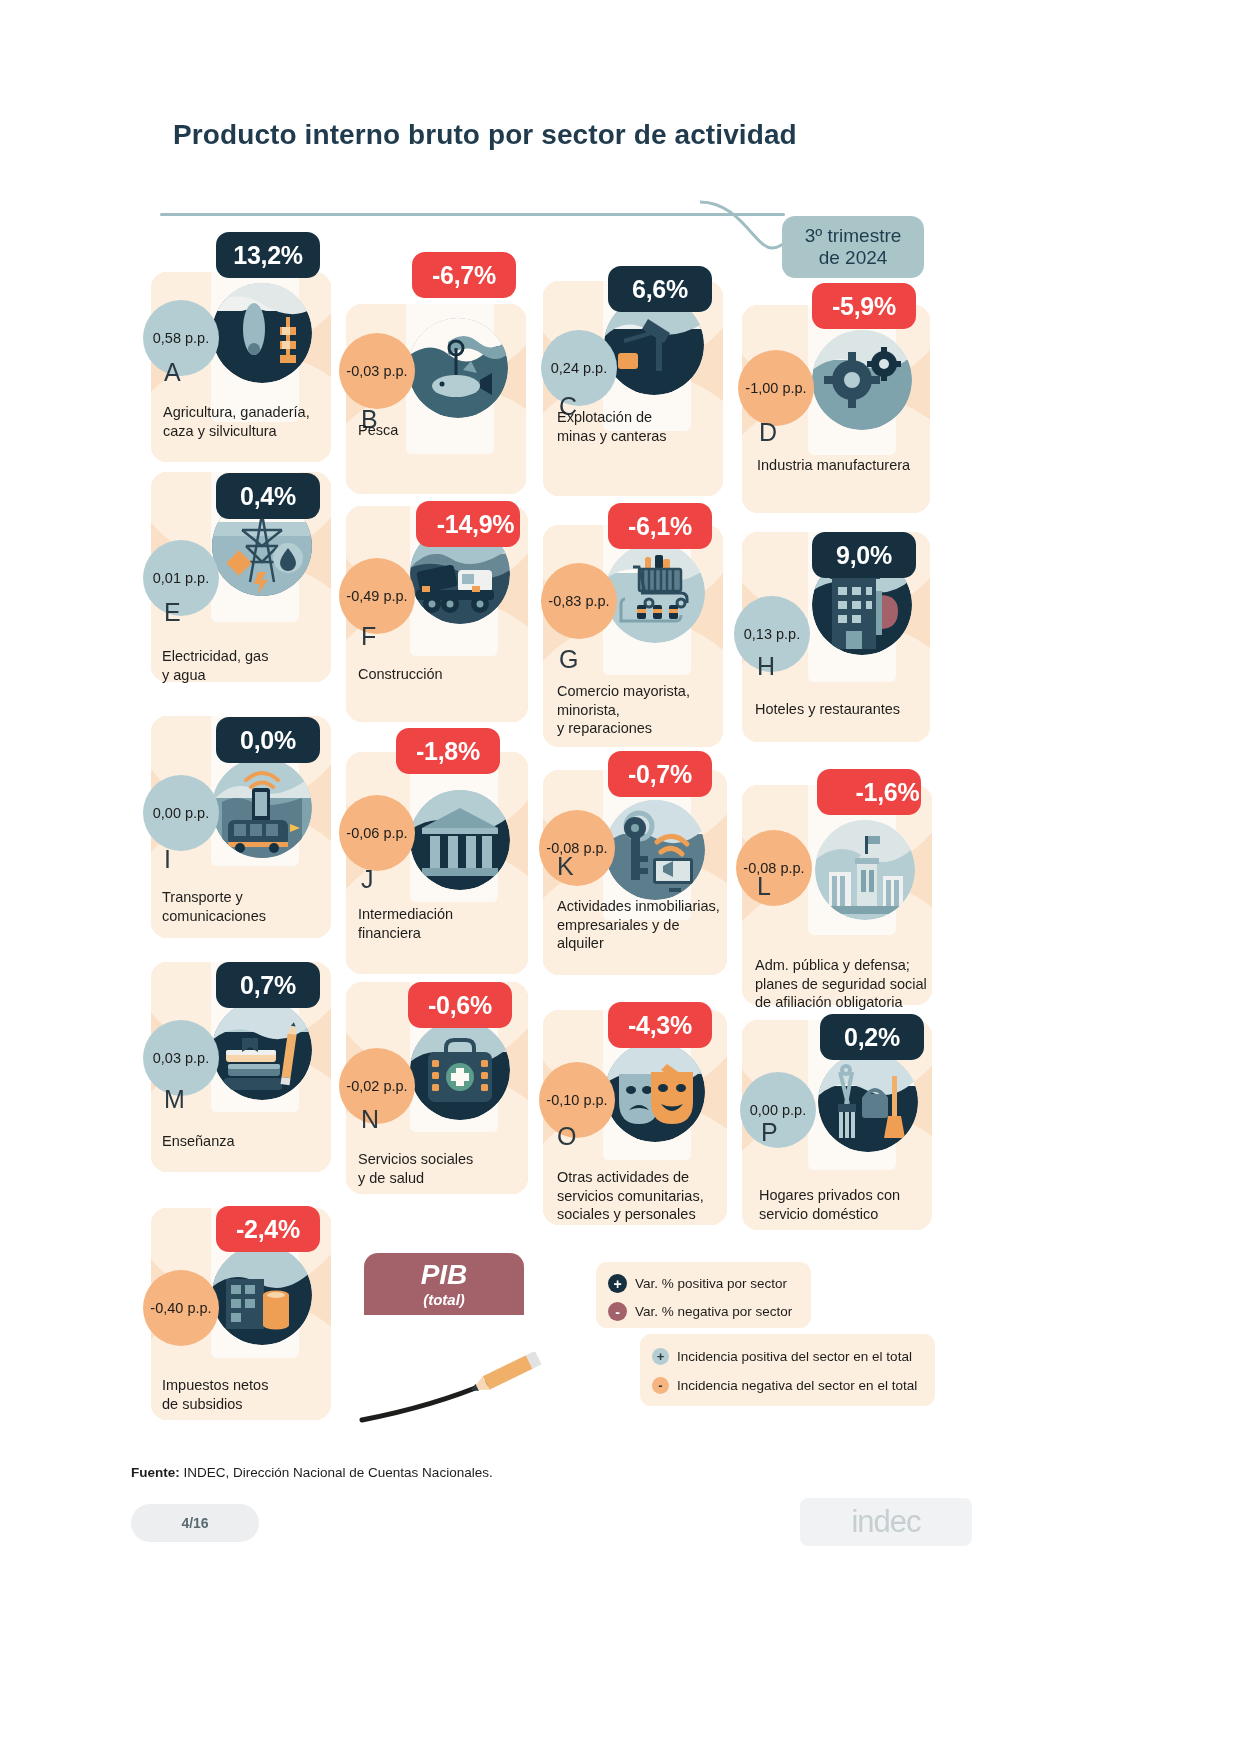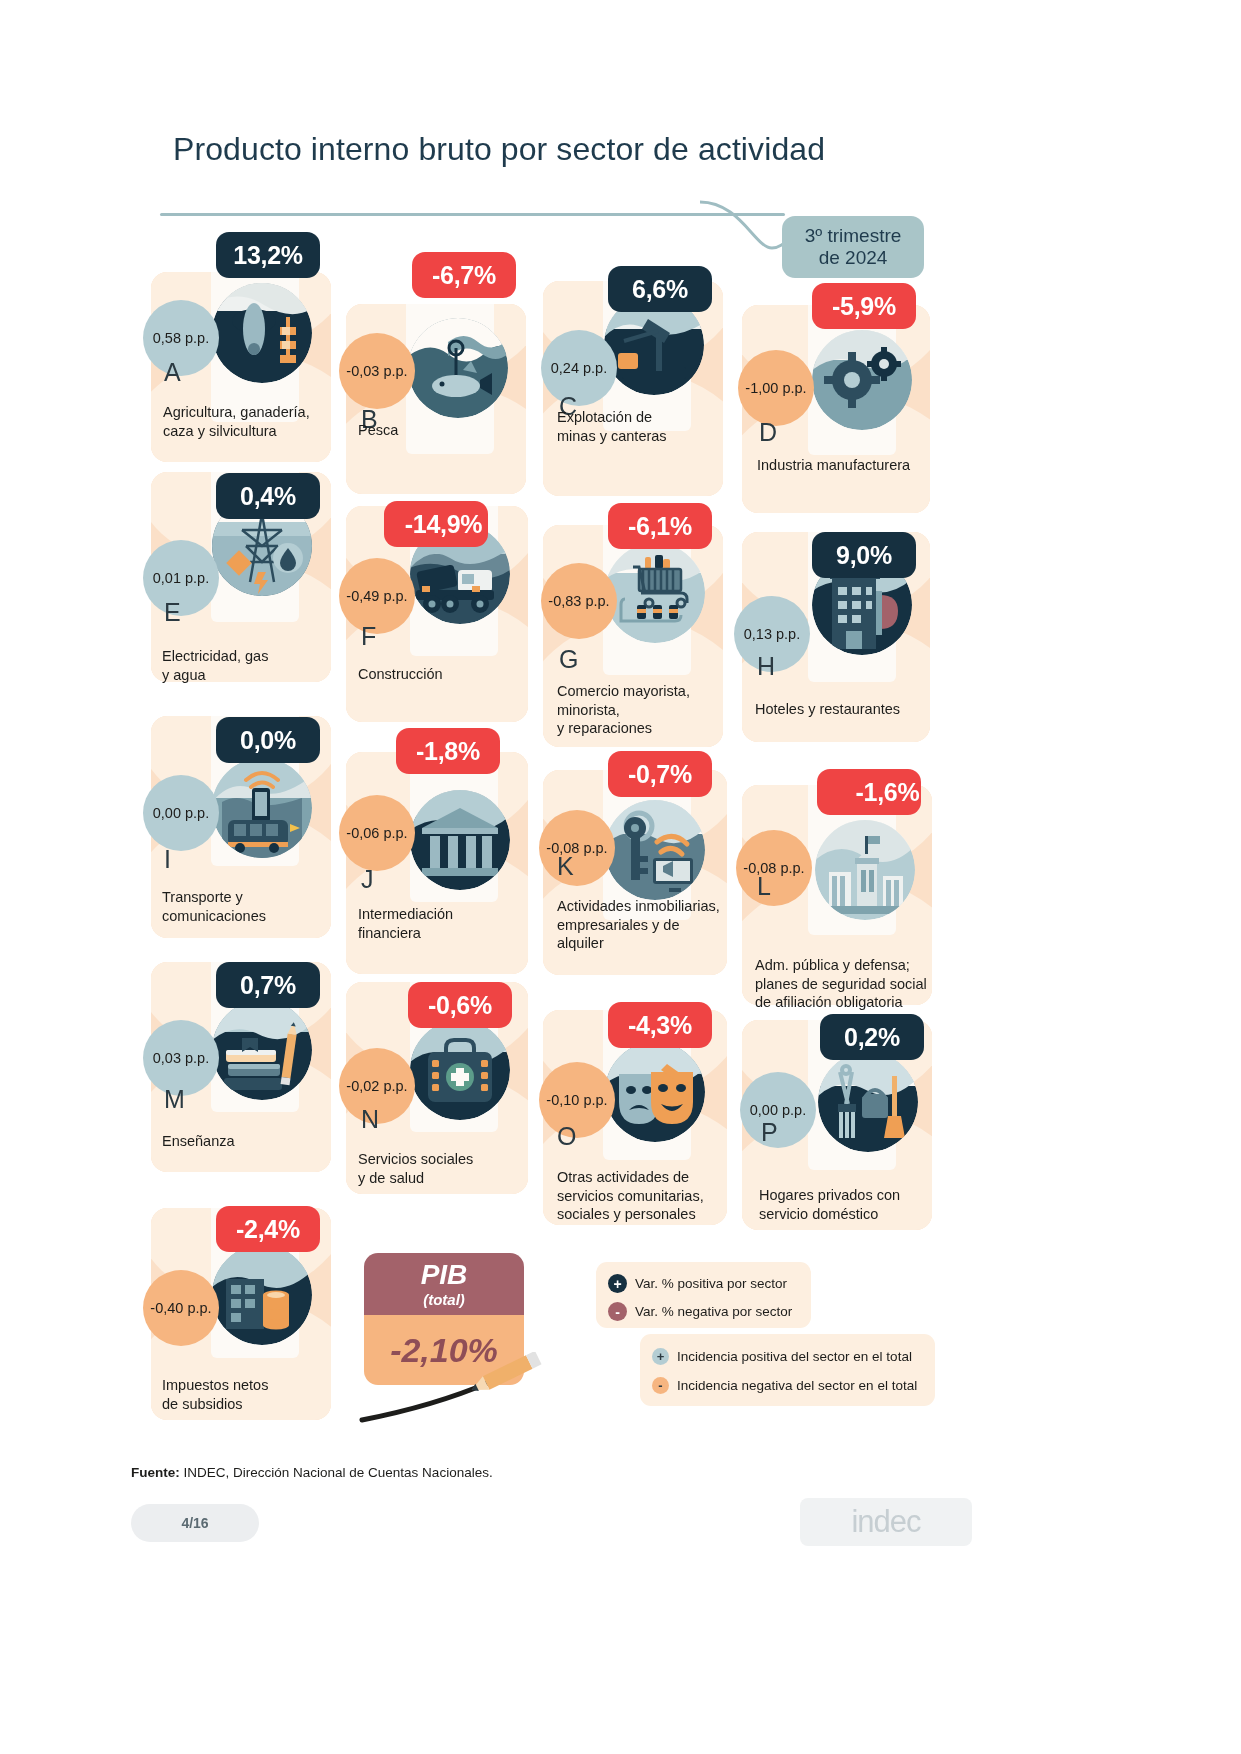--- a/index.html
+++ b/index.html
@@ -7,22 +7,22 @@
   body {
     font-family: "Liberation Sans", sans-serif;
     background: #ffffff;
     position: relative;
     overflow: hidden;
   }
   .page { position: absolute; left: 0; top: 0; width: 1241px; height: 1754px; background:#fff; }
 
   
   .title {
-    position: absolute; left: 173px; top: 131px;
-    font-size: 32px; color: #1f3b4d; letter-spacing: .1px; white-space: nowrap;
+    position: absolute; left: 173px; top: 119px;
+    font-size: 28px; color: #1f3b4d; letter-spacing: .1px; white-space: nowrap; font-weight: bold;
   }
   .subtitle {
     position: absolute; left: 173px; top: 172px;
     font-size: 19.5px; color: #2b4a5c; white-space: nowrap;
   }
   .rule {
     position: absolute; left: 160px; top: 213px; width: 625px; height: 3px;
     background: #9fbdc2; border-radius: 2px;
   }
   .rule-curve { position: absolute; left: 700px; top: 200px; width: 130px; height: 60px; }
@@ -285,21 +285,21 @@
       <div class="inc-bubble inc-pos" style="left: 143px; top: 540px;">0,01 p.p.</div>
       <div class="letter" style="left: 164px; top: 598px;">E</div>
       <div class="desc" style="left: 162px; top: 647px; width: 166px;">
         <div>Electricidad, gas</div>
         <div>y agua</div>
       </div>
       <div class="card" style="left: 346px; top: 506px; width: 182px; height: 216px;">
         <div class="card-bg"></div>
         <div class="strip" style="left: 64px;"></div>
       </div>
-      <div class="pct-badge pct-neg" style="left: 384px; top: 501px; padding-left: 15px;">-14,9%</div>
+      <div class="pct-badge pct-neg" style="left: 416px; top: 501px; padding-left: 15px;">-14,9%</div>
       <div class="circle-ill" style="left: 410px; top: 524px;"><svg viewBox="0 0 100 100" width="100" height="100">
           <circle cx="50" cy="50" r="50" fill="#2d4d5e"></circle>
           <path d="M0 30 H100 V0 H0z" fill="#dce5e6"></path>
           <path d="M0 44 q 20 -22 40 -10 q 24 16 60 -10 V0 H0z" fill="#b4cdd3"></path>
           <path d="M0 44 q 24 -10 50 4 q 26 14 50 -2 V0 H0z" fill="#9bb9c2" opacity=".55"></path>
           <rect x="8" y="44" width="38" height="22" rx="4" fill="#153142" transform="rotate(-12 27 55)"></rect>
           <rect x="48" y="46" width="34" height="22" rx="4" fill="#eef1f0"></rect>
           <rect x="52" y="50" width="12" height="10" fill="#9bb9c2"></rect>
           <rect x="6" y="66" width="78" height="10" rx="3" fill="#153142"></rect>
           <g fill="#153142">
@@ -672,21 +672,20 @@
         <div>Impuestos netos</div>
         <div>de subsidios</div>
       </div>
     </div>
 
   <div class="pib-card">
     <div class="pib-top">
       <span class="t1">PIB</span>
       <span class="t2">(total)</span>
     </div>
-    <div class="pib-bot">-2,10%</div>
   </div>
   <svg class="pencil" viewBox="0 0 190 80">
     <path d="M4 68 C 45 60, 90 48, 132 30" stroke="#1d1d1b" stroke-width="5" fill="none" stroke-linecap="round"></path>
     <g transform="rotate(-26 140 28)">
       <rect x="128" y="18" width="48" height="15" fill="#f0b06a"></rect>
       <rect x="176" y="18" width="10" height="15" fill="#e2e2e2"></rect>
       <polygon points="128,18 128,33 112,25.5" fill="#f6d9b4"></polygon>
       <polygon points="118,21.5 118,29.5 112,25.5" fill="#2b3a42"></polygon>
     </g>
   </svg>

